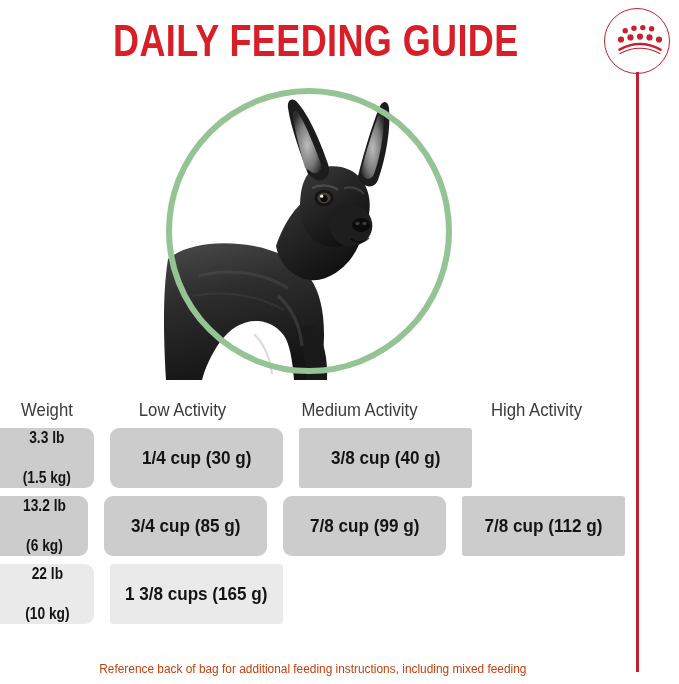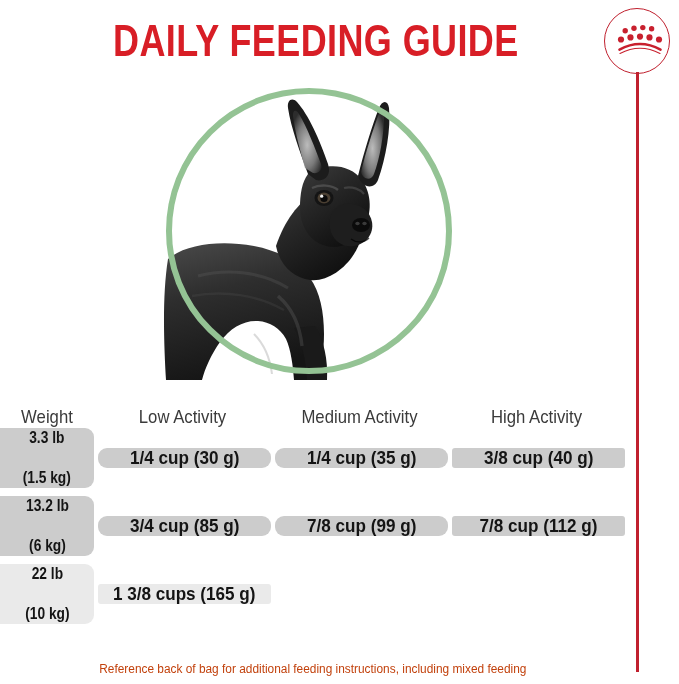--- a/index.html
+++ b/index.html
@@ -88,56 +88,55 @@
   
   .table {
     position: absolute;
     left: 0px;
     top: 392px;
     width: 625px;
   }
   .thead {
     display: flex;
     height: 36px;
-    align-items: flex-end;
+    align-items: center;
   }
   .th {
     font-family: "Liberation Sans", sans-serif;
     font-size: 19px;
     color: #3B3B3B;
     transform: scaleX(0.88);
     white-space: nowrap;
   }
   .th-weight    { width: 94px;  text-align: center; }
   .th-low       { width: 177px; text-align: center; }
   .th-med       { width: 177px; text-align: center; }
   .th-high      { width: 177px; text-align: center; }
 
   .trow {
     display: flex;
     height: 60px;
     margin-bottom: 8px;
-    align-items: center;
   }
   .cell {
     display: flex;
     align-items: center;
     justify-content: center;
     box-sizing: border-box;
     font-family: "Liberation Sans", sans-serif;
     font-weight: bold;
     font-size: 19px;
     color: #141414;
     text-align: center;
     line-height: 20px;
   }
   .cell span { display: block; transform: scaleX(0.90); }
 
   .c-weight { width: 94px;  border-radius: 0 9px 9px 0; font-size: 17px; }
-  .c-data   { width: 173px; margin-left: 4px; border-radius: 9px; }
+  .c-data   { width: 173px; margin-left: 16px; border-radius: 9px; }
   .trow .c-data:last-child { border-radius: 3px; }
 
   .row-dark  .cell { background: #CCCCCC; }
   .row-light .cell { background: #EAEAEA; }
 
   
   .footnote {
     position: absolute;
     left: 0px;
     top: 662px;
@@ -271,23 +270,20 @@
   </div>
 
   <div class="trow row-dark">
     <div class="cell c-weight">
       <span><span>3.3 lb</span><br><span>(1.5 kg)</span></span>
     </div>
     <div class="cell c-data">
         <span>1/4 cup (30 g)</span>
       </div>
     <div class="cell c-data">
-        <span>1/4 cup (35 g)</span>
-      </div>
-    <div class="cell c-data">
         <span>3/8 cup (40 g)</span>
       </div>
   </div>
 
 
   <div class="trow row-dark">
     <div class="cell c-weight">
       <span><span>13.2 lb</span><br><span>(6 kg)</span></span>
     </div>
     <div class="cell c-data">

